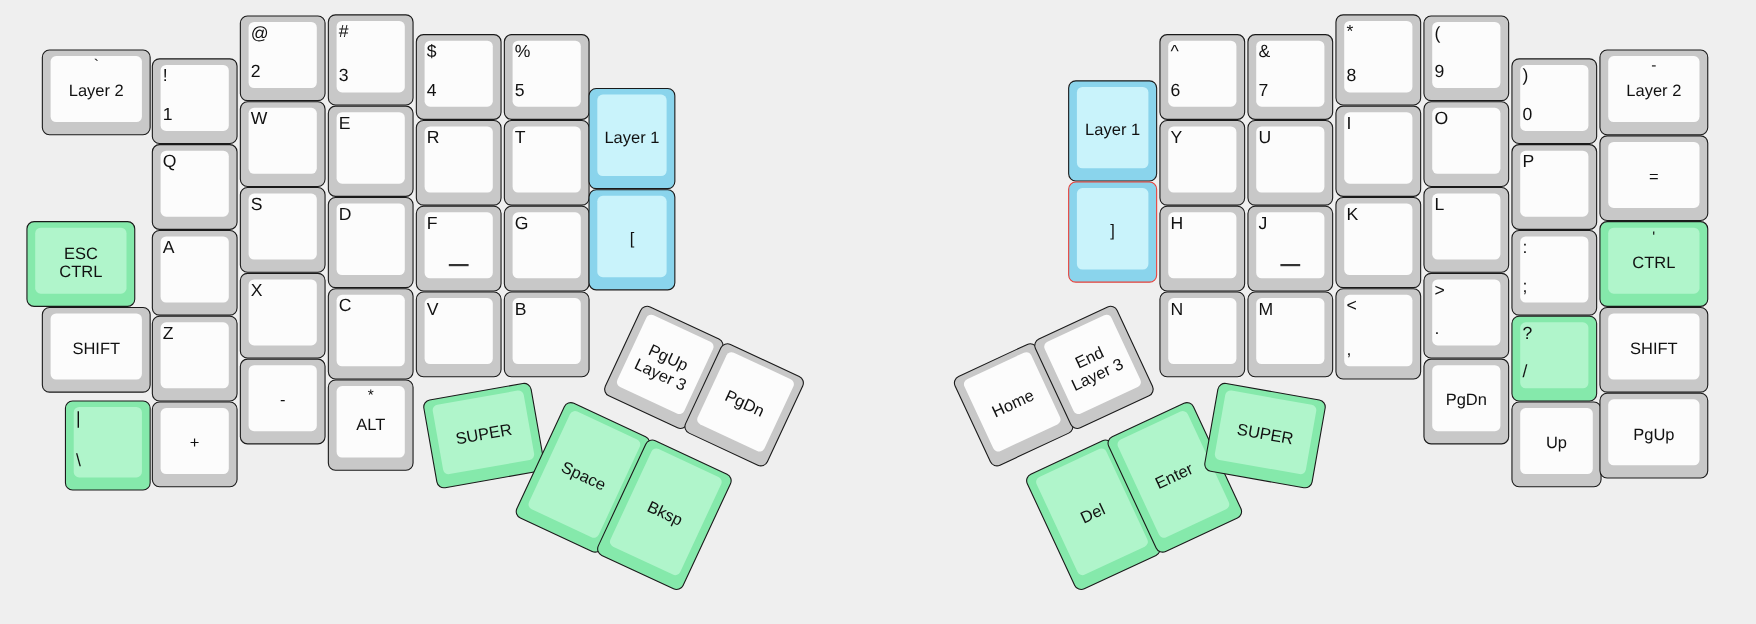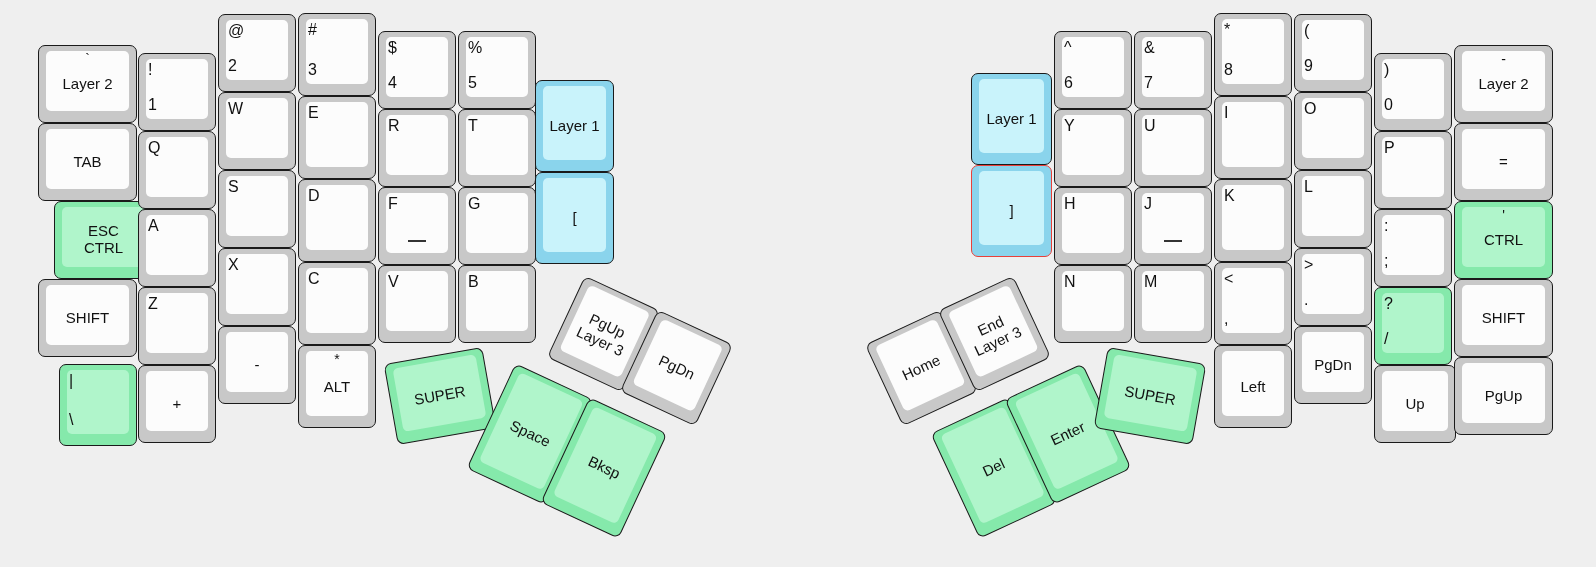--- a/index.html
+++ b/index.html
@@ -58,25 +58,21 @@
 </style>
 </head>
 <body>
 
 <div id="board">
     <div class="key" style="left: 38px; top: 45px; width: 99px; height: 78px;">
       <div class="cap"></div>
       <div class="legend tc">`</div>
       <div class="legend center">Layer 2</div>
     </div>
-    <div class="key" style="left: 38px; top: 123px; width: 99px; height: 78px;">
-      <div class="cap"></div>
-      <div class="legend center">TAB</div>
-    </div>
-    <div class="key green" style="left: 54px; top: 201px; width: 99px; height: 78px;">
+    <div class="key green" style="left: 24px; top: 201px; width: 99px; height: 78px;">
       <div class="cap"></div>
       <div class="legend two">ESC
 CTRL</div>
     </div>
     <div class="key" style="left: 38px; top: 279px; width: 99px; height: 78px;">
       <div class="cap"></div>
       <div class="legend center">SHIFT</div>
     </div>
     <div class="key" style="left: 138px; top: 53px; width: 78px; height: 78px;">
       <div class="cap"></div>
@@ -264,24 +260,20 @@
       <div class="legend tl">I</div>
     </div>
     <div class="key" style="left: 1214px; top: 179px; width: 78px; height: 83px;">
       <div class="cap"></div>
       <div class="legend tl">K</div>
     </div>
     <div class="key" style="left: 1214px; top: 262px; width: 78px; height: 83px;">
       <div class="cap"></div>
       <div class="legend tl">&lt;</div>
       <div class="legend bl">,</div>
-    </div>
-    <div class="key" style="left: 1214px; top: 345px; width: 78px; height: 83px;">
-      <div class="cap"></div>
-      <div class="legend center">Left</div>
     </div>
     <div class="key" style="left: 1294px; top: 14px; width: 78px; height: 78px;">
       <div class="cap"></div>
       <div class="legend tl">(</div>
       <div class="legend bl">9</div>
     </div>
     <div class="key" style="left: 1294px; top: 92px; width: 78px; height: 78px;">
       <div class="cap"></div>
       <div class="legend tl">O</div>
     </div>

